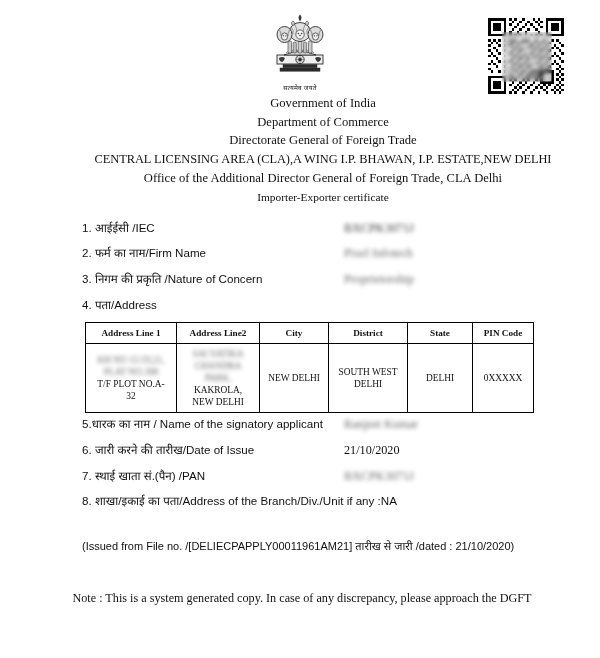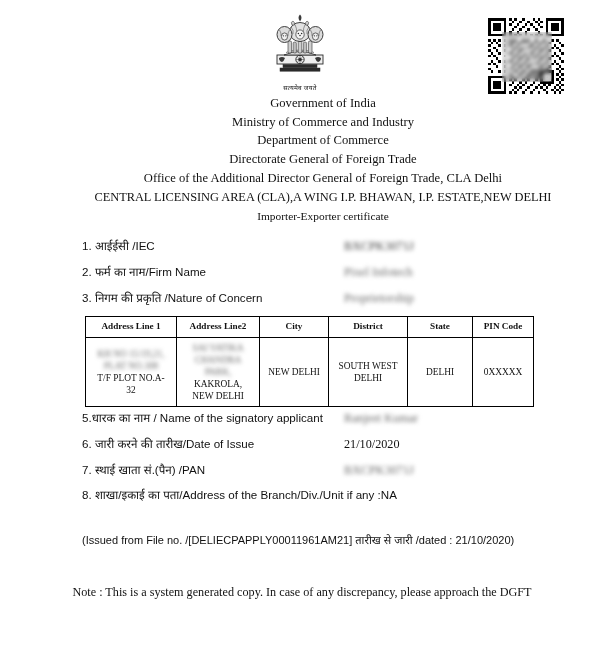--- a/index.html
+++ b/index.html
@@ -465,40 +465,42 @@
         <rect x="25" y="28" width="1" height="1"></rect>
           <rect x="27" y="28" width="1" height="1"></rect>
       </g>
     </svg>
     <div class="qr-blur"></div>
   </div>
 </div>
 
 <div class="header-lines">
   <span class="hl">Government of India</span>
-  <span class="hl">Ministry of Commerce and Industry</span>
   <span class="hl">Department of Commerce</span>
   <span class="hl">Directorate General of Foreign Trade</span>
+  <span class="hl hl-wide">CENTRAL LICENSING AREA (CLA),A WING I.P. BHAWAN, I.P. ESTATE,NEW DELHI</span>
   <span class="hl">Office of the Additional Director General of Foreign Trade, CLA Delhi</span>
-  <span class="hl hl-wide">CENTRAL LICENSING AREA (CLA),A WING I.P. BHAWAN, I.P. ESTATE,NEW DELHI</span>
   <span class="hl hl-sub">Importer-Exporter certificate</span>
 </div>
 
 <div class="fields">
   <div class="field-row">
     <div class="field-label dev">1. आईईसी /IEC</div>
     <div class="field-value redacted">BXCPK3071J</div>
   </div>
   <div class="field-row">
     <div class="field-label dev">2. फर्म का नाम/Firm Name</div>
     <div class="field-value redacted-light">Pixel Infotech</div>
   </div>
   <div class="field-row">
     <div class="field-label dev">3. निगम की प्रकृति /Nature of Concern</div>
     <div class="field-value redacted-light">Proprietorship</div>
+  </div>
+  <div class="field-row">
+    <div class="field-label dev">4. पता/Address</div>
   </div>
 </div>
 
 <table class="addr-table">
   <thead>
     <tr>
       <th class="c1">Address Line 1</th>
       <th class="c2">Address Line2</th>
       <th class="c3">City</th>
       <th class="c4">District</th>

